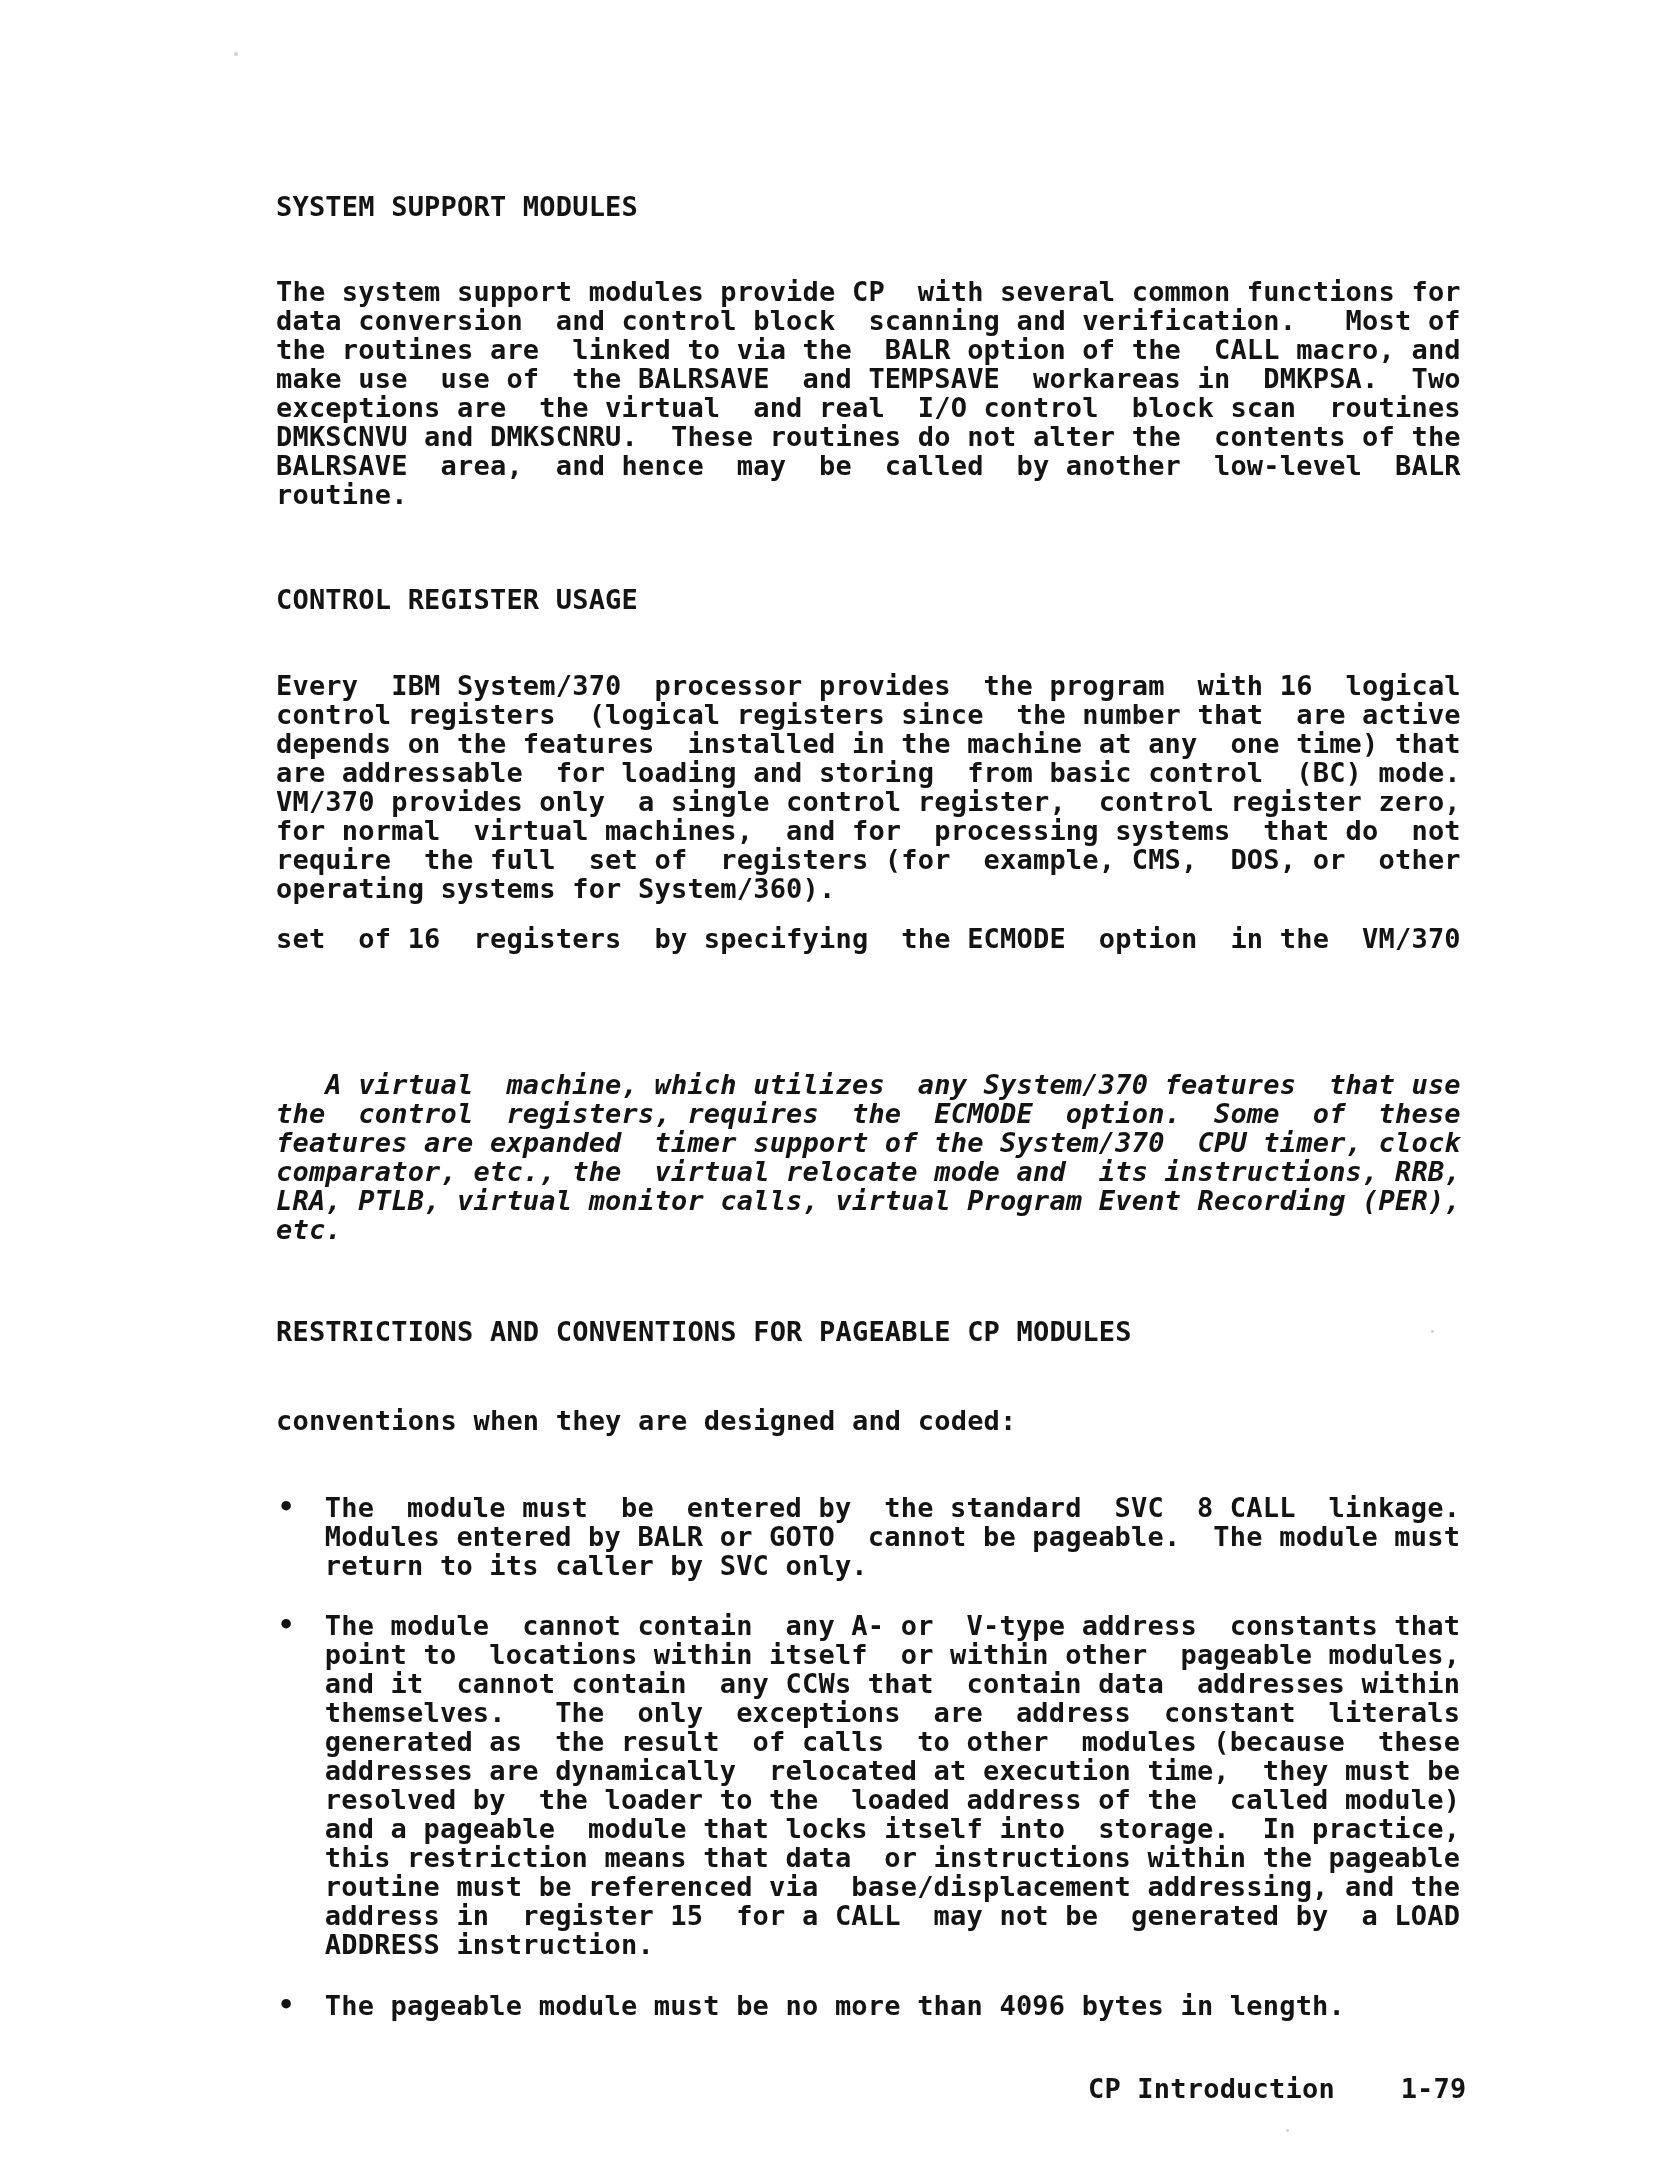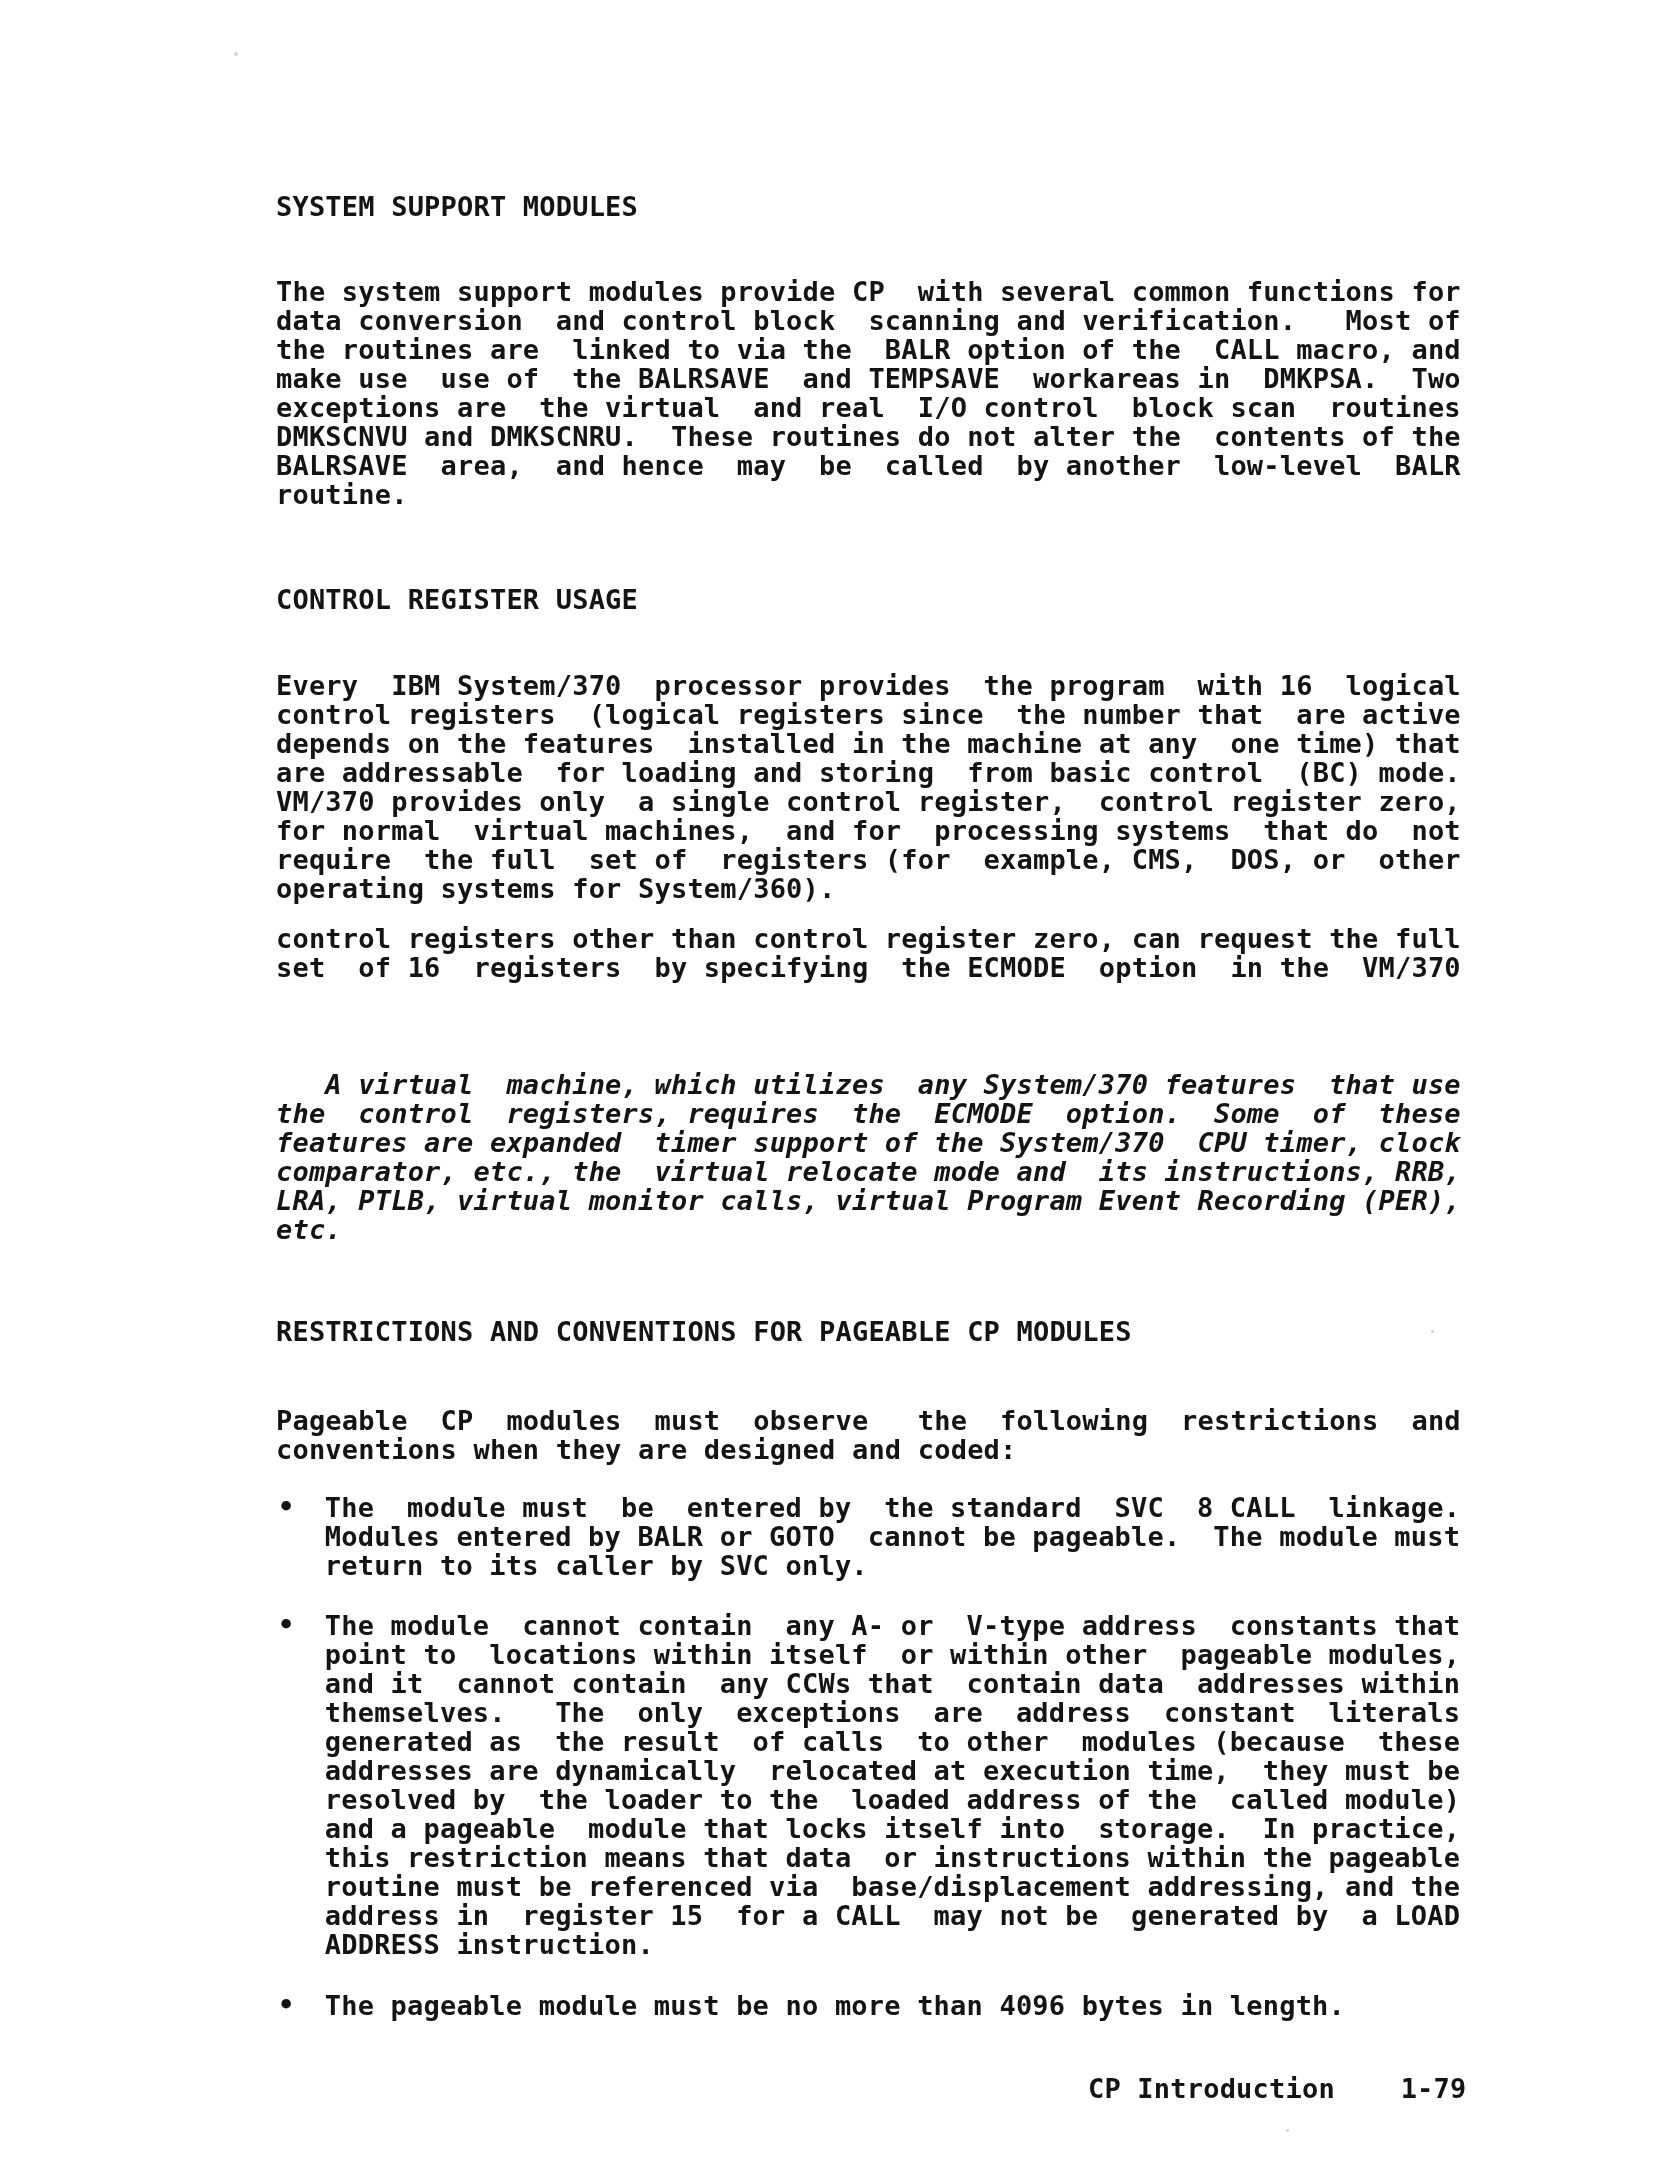--- a/index.html
+++ b/index.html
@@ -54,24 +54,24 @@
   .speck-3 { left: 1286px; top: 2129px; width: 2.8px; height: 2.8px; }
 </style>
 </head>
 <body>
 
 <div id="doc">
     <div class="sec sec-0 heading">SYSTEM SUPPORT MODULES</div>
     <div class="sec sec-1 paragraph"><div class="ln">The system support modules provide CP  with several common functions for</div><div class="ln">data conversion  and control block  scanning and verification.   Most of</div><div class="ln">the routines are  linked to via the  BALR option of the  CALL macro, and</div><div class="ln">make use  use of  the BALRSAVE  and TEMPSAVE  workareas in  DMKPSA.  Two</div><div class="ln">exceptions are  the virtual  and real  I/O control  block scan  routines</div><div class="ln">DMKSCNVU and DMKSCNRU.  These routines do not alter the  contents of the</div><div class="ln">BALRSAVE  area,  and hence  may  be  called  by another  low-level  BALR</div><div class="ln">routine.</div></div>
     <div class="sec sec-2 heading">CONTROL REGISTER USAGE</div>
     <div class="sec sec-3 paragraph"><div class="ln">Every  IBM System/370  processor provides  the program  with 16  logical</div><div class="ln">control registers  (logical registers since  the number that  are active</div><div class="ln">depends on the features  installed in the machine at any  one time) that</div><div class="ln">are addressable  for loading and storing  from basic control  (BC) mode.</div><div class="ln">VM/370 provides only  a single control register,  control register zero,</div><div class="ln">for normal  virtual machines,  and for  processing systems  that do  not</div><div class="ln">require  the full  set of  registers (for  example, CMS,  DOS, or  other</div><div class="ln">operating systems for System/360).</div></div>
-    <div class="sec sec-4 paragraph"><div class="ln">control registers other than control register zero, can request the full</div><div class="ln">set  of 16  registers  by specifying  the ECMODE  option  in the  VM/370</div></div>
+    <div class="sec sec-4 paragraph"><div class="ln">set  of 16  registers  by specifying  the ECMODE  option  in the  VM/370</div></div>
     <div class="sec sec-5 paragraph"><div class="ln">   A virtual  machine, which utilizes  any System/370 features  that use</div><div class="ln">the  control  registers, requires  the  ECMODE  option.  Some  of  these</div><div class="ln">features are expanded  timer support of the System/370  CPU timer, clock</div><div class="ln">comparator, etc., the  virtual relocate mode and  its instructions, RRB,</div><div class="ln">LRA, PTLB, virtual monitor calls, virtual Program Event Recording (PER),</div><div class="ln">etc.</div></div>
     <div class="sec sec-6 heading">RESTRICTIONS AND CONVENTIONS FOR PAGEABLE CP MODULES</div>
-    <div class="sec sec-7 paragraph"><div class="ln">Pageable  CP  modules  must  observe   the  following  restrictions  and</div><div class="ln">conventions when they are designed and coded:</div></div>
+    <div class="sec sec-7 paragraph"><div class="ln">conventions when they are designed and coded:</div></div>
     <div class="sec sec-8 bullet"><span class="bullet-glyph">•</span><div class="bullet-lines"><div class="ln">The  module must  be  entered by  the standard  SVC  8 CALL  linkage.</div><div class="ln">Modules entered by BALR or GOTO  cannot be pageable.  The module must</div><div class="ln">return to its caller by SVC only.</div></div></div>
     <div class="sec sec-9 bullet"><span class="bullet-glyph">•</span><div class="bullet-lines"><div class="ln">The module  cannot contain  any A- or  V-type address  constants that</div><div class="ln">point to  locations within itself  or within other  pageable modules,</div><div class="ln">and it  cannot contain  any CCWs that  contain data  addresses within</div><div class="ln">themselves.   The  only  exceptions  are  address  constant  literals</div><div class="ln">generated as  the result  of calls  to other  modules (because  these</div><div class="ln">addresses are dynamically  relocated at execution time,  they must be</div><div class="ln">resolved by  the loader to the  loaded address of the  called module)</div><div class="ln">and a pageable  module that locks itself into  storage.  In practice,</div><div class="ln">this restriction means that data  or instructions within the pageable</div><div class="ln">routine must be referenced via  base/displacement addressing, and the</div><div class="ln">address in  register 15  for a CALL  may not be  generated by  a LOAD</div><div class="ln">ADDRESS instruction.</div></div></div>
     <div class="sec sec-10 bullet"><span class="bullet-glyph">•</span><div class="bullet-lines"><div class="ln">The pageable module must be no more than 4096 bytes in length.</div></div></div>
   </div>
 
 <div id="footer">CP Introduction    1-79</div>
 
 <div class="speck speck-1"></div>
 <div class="speck speck-2"></div>
 <div class="speck speck-3"></div>

